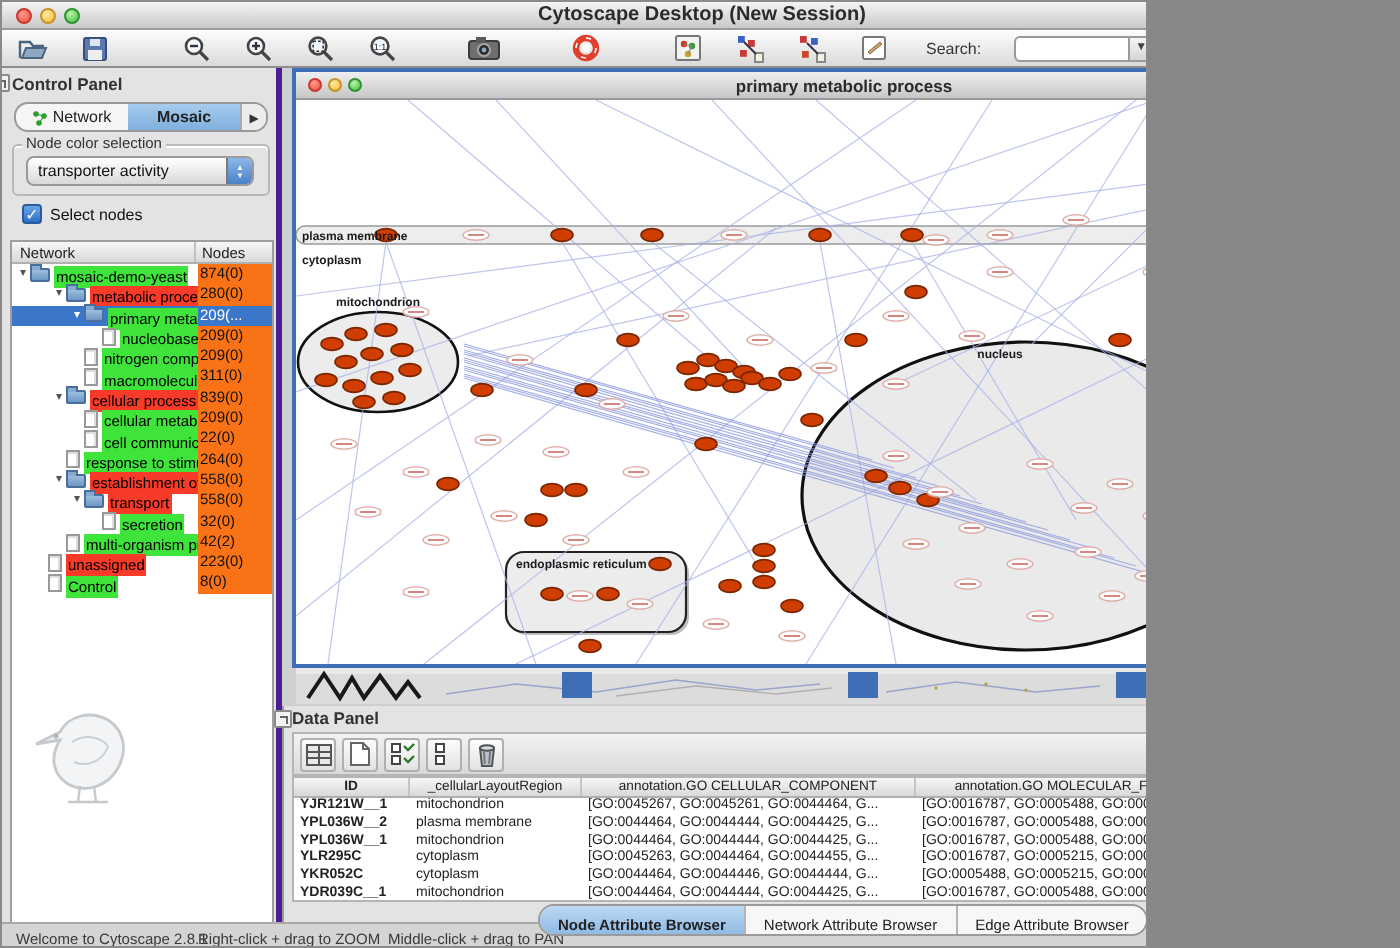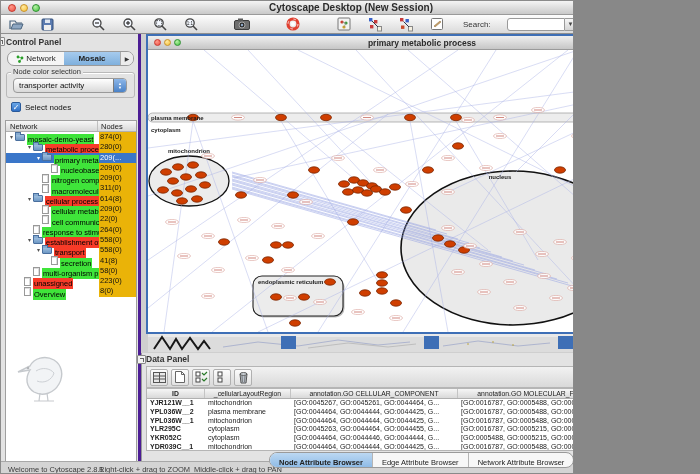--- a/index.html
+++ b/index.html
@@ -55,21 +55,21 @@
   .ind{flex:none;height:1px;}
   .arrow{flex:none;width:7px;text-align:center;font-size:6px;color:#555;line-height:10px;}
   .trow.sel .arrow{color:#fff;}
   .fold{flex:none;width:10px;height:7px;background:linear-gradient(#9dbede,#6d97c4);border:1px solid #4a6f9e;border-radius:1px;margin-right:2px;position:relative;}
   .fold:before{content:"";position:absolute;left:-1px;top:-3px;width:4px;height:2px;background:#86abd1;border:1px solid #4a6f9e;border-bottom:none;}
   .file{flex:none;width:7px;height:9px;background:#fff;border:1px solid #999;margin-right:2px;box-shadow:inset -1px 1px 0 #ddd;}
   .lblwrap{flex:1;overflow:hidden;white-space:nowrap;}
   .chip{font-size:7.5px;line-height:9px;padding:1px 1px;color:#000;}
   .chip.green{background:#3fe43a;}
   .chip.red{background:#f83b28;}
-  .count{position:absolute;left:93px;top:0;bottom:0;width:39px;font-size:7.5px;line-height:10px;background:#eab308;padding-left:1px;color:#111;}
+  .count{position:absolute;left:93px;top:0;bottom:0;width:39px;font-size:7.5px;line-height:10px;background:#f97316;padding-left:1px;color:#111;}
   .trow.sel .count{background:#3a76c9;color:#fff;}
   
   .mdi{left:140px;top:33px;width:560px;height:319px;background:#cfcfcf;}
   .netframe{left:145px;top:33px;width:552px;height:300px;border:2px solid #3e6fb6;background:#fff;}
   .nettitle{position:relative;height:14px;background:linear-gradient(#efefef,#c6c6c6);border-bottom:1px solid #9a9a9a;}
   .ntl{position:absolute;width:7px;height:7px;border-radius:50%;top:3px;}
   .nettitletext{position:absolute;left:0;right:0;top:2px;text-align:center;font-size:8.5px;font-weight:bold;color:#2b2b2b;}
   .canvas{position:relative;width:548px;height:282px;background:#fff;overflow:hidden;}
   .winstrip{left:147px;top:333px;width:548px;height:18px;}
   
@@ -305,21 +305,21 @@
             <span class="arrow"></span>
             <span class="file"></span>
             <span class="lblwrap"><span class="chip green">macromolecule</span></span>
             <span class="count">311(0)</span>
           </div>
           <div class="trow">
             <span class="ind" style="width: 20px;"></span>
             <span class="arrow">▾</span>
             <span class="fold"></span>
             <span class="lblwrap"><span class="chip red">cellular process</span></span>
-            <span class="count">614(8)</span>
+            <span class="count">839(0)</span>
           </div>
           <div class="trow">
             <span class="ind" style="width: 29px;"></span>
             <span class="arrow"></span>
             <span class="file"></span>
             <span class="lblwrap"><span class="chip green">cellular metabo</span></span>
             <span class="count">209(0)</span>
           </div>
           <div class="trow">
             <span class="ind" style="width: 29px;"></span>
@@ -347,41 +347,41 @@
             <span class="arrow">▾</span>
             <span class="fold"></span>
             <span class="lblwrap"><span class="chip red">transport</span></span>
             <span class="count">558(0)</span>
           </div>
           <div class="trow">
             <span class="ind" style="width: 38px;"></span>
             <span class="arrow"></span>
             <span class="file"></span>
             <span class="lblwrap"><span class="chip green">secretion</span></span>
-            <span class="count">41(8)</span>
+            <span class="count">32(0)</span>
           </div>
           <div class="trow">
             <span class="ind" style="width: 20px;"></span>
             <span class="arrow"></span>
             <span class="file"></span>
             <span class="lblwrap"><span class="chip green">multi-organism pro</span></span>
-            <span class="count">58(0)</span>
+            <span class="count">42(2)</span>
           </div>
           <div class="trow">
             <span class="ind" style="width: 11px;"></span>
             <span class="arrow"></span>
             <span class="file"></span>
             <span class="lblwrap"><span class="chip red">unassigned</span></span>
             <span class="count">223(0)</span>
           </div>
           <div class="trow">
             <span class="ind" style="width: 11px;"></span>
             <span class="arrow"></span>
             <span class="file"></span>
-            <span class="lblwrap"><span class="chip green">Overview</span></span>
+            <span class="lblwrap"><span class="chip green">Control</span></span>
             <span class="count">8(0)</span>
           </div>
         </div>
       <svg width="56" height="50" viewBox="0 0 56 50" style="position:absolute;left:8px;top:232px;opacity:.5">
         <path d="M40,7 C31,2 20,5 16,13 L4,19 L16,17 C11,25 12,34 20,39 C29,44 40,40 45,31 C50,22 48,12 40,7 Z" fill="#e7eaee" stroke="#8d949c" stroke-width="1.4"></path>
         <path d="M22,18 C28,14 36,15 40,20 C38,27 30,31 23,28" fill="none" stroke="#9aa2ab" stroke-width="1"></path>
         <circle cx="14" cy="15" r="1.3" fill="#6a7076"></circle>
         <path d="M26,40 L25,48 M33,40 L34,48 M20,48 L40,48" stroke="#8d949c" stroke-width="1.2" fill="none"></path>
       </svg>
     </div>
@@ -743,22 +743,22 @@
     </div>
     <div class="vscroll">
       <div class="vthumb"></div>
       <div class="varr" style="bottom:8px;">▲</div>
       <div class="varr" style="bottom:0;">▼</div>
     </div>
   </div>
 
   <div class="abs dptabs">
       <div class="dptab sel">Node Attribute Browser</div>
+      <div class="dptab">Network Attribute Browser</div>
       <div class="dptab">Edge Attribute Browser</div>
-      <div class="dptab">Network Attribute Browser</div>
     </div>
 
   <div class="abs statusbar">
     <span class="stat" style="left:7px;">Welcome to Cytoscape 2.8.1</span>
     <span class="stat" style="left:98px;">Right-click + drag to ZOOM</span>
     <span class="stat" style="left:193px;">Middle-click + drag to PAN</span>
     <span class="grip"></span>
   </div>
 
 </div>

